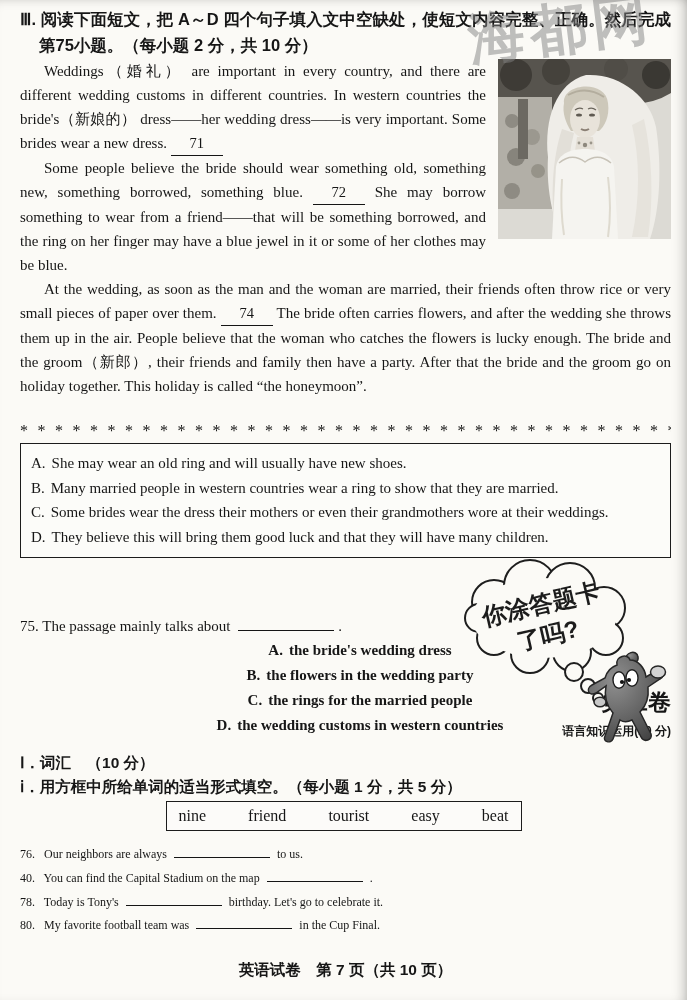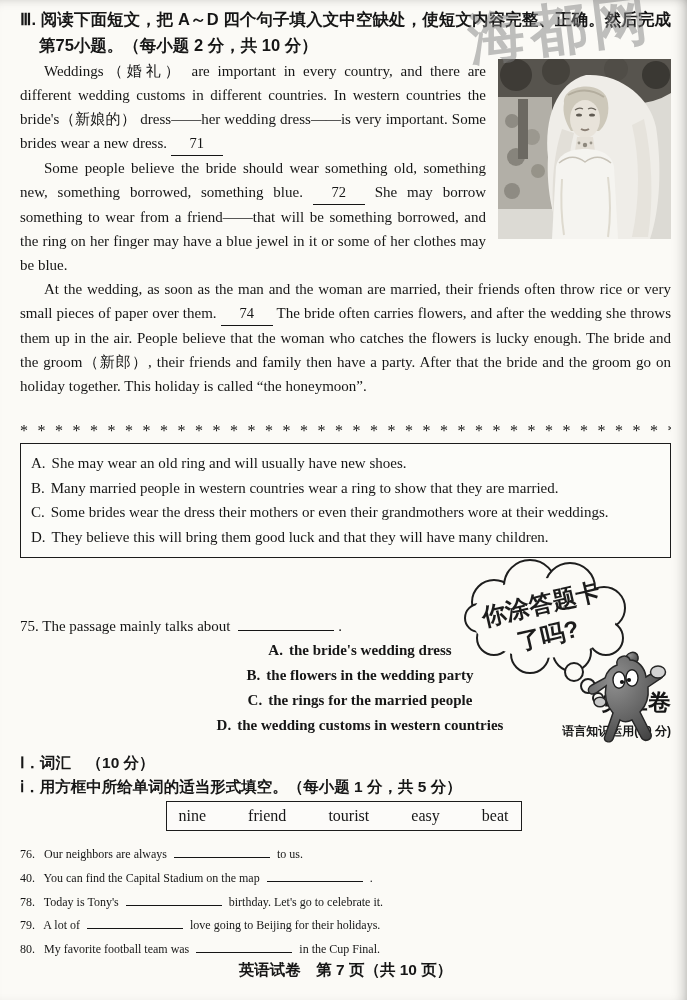--- a/index.html
+++ b/index.html
@@ -188,17 +188,16 @@
     <span class="word">friend</span>
     <span class="word">tourist</span>
     <span class="word">easy</span>
     <span class="word">beat</span>
   </div>
 
 <div id="fillqs" class="abs">
     <div class="fill-q"><span class="q-num">76.</span> Our neighbors are always <span class="blank empty"></span> to us.</div>
     <div class="fill-q"><span class="q-num">40.</span> You can find the Capital Stadium on the map <span class="blank empty"></span> .</div>
     <div class="fill-q"><span class="q-num">78.</span> Today is Tony's <span class="blank empty"></span> birthday.  Let's go to celebrate it.</div>
-    <div class="fill-q"><span class="q-num">79.</span> A lot of <span class="blank empty"></span> love going to Beijing for their holidays.</div>
     <div class="fill-q"><span class="q-num">80.</span> My favorite football team was <span class="blank empty"></span> in the Cup Final.</div>
   </div>
 
 <div id="footer" class="abs">英语试卷　第 7 页（共 10 页）</div>
 
 </body></html>

